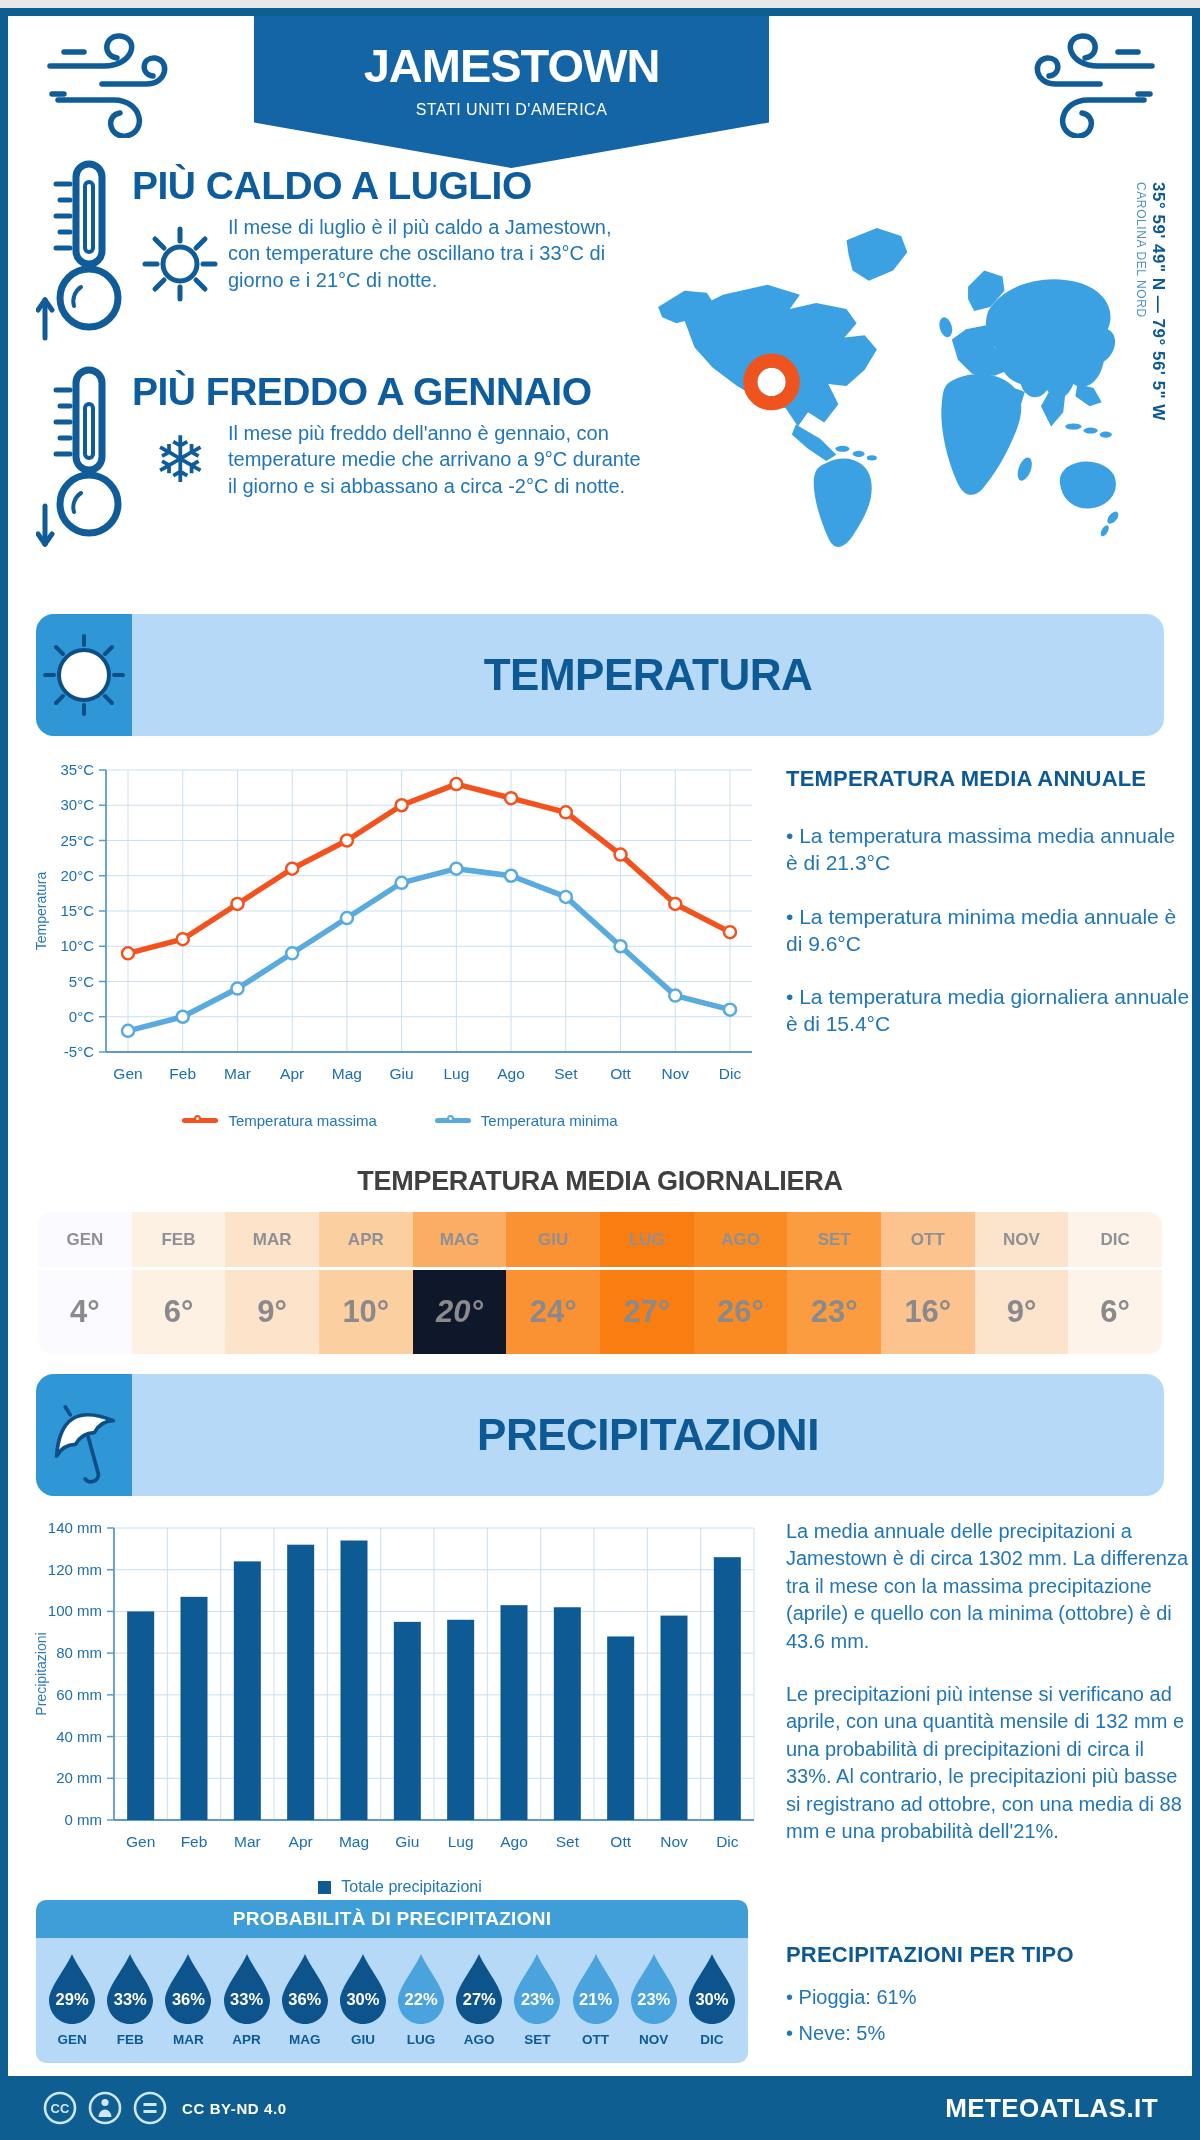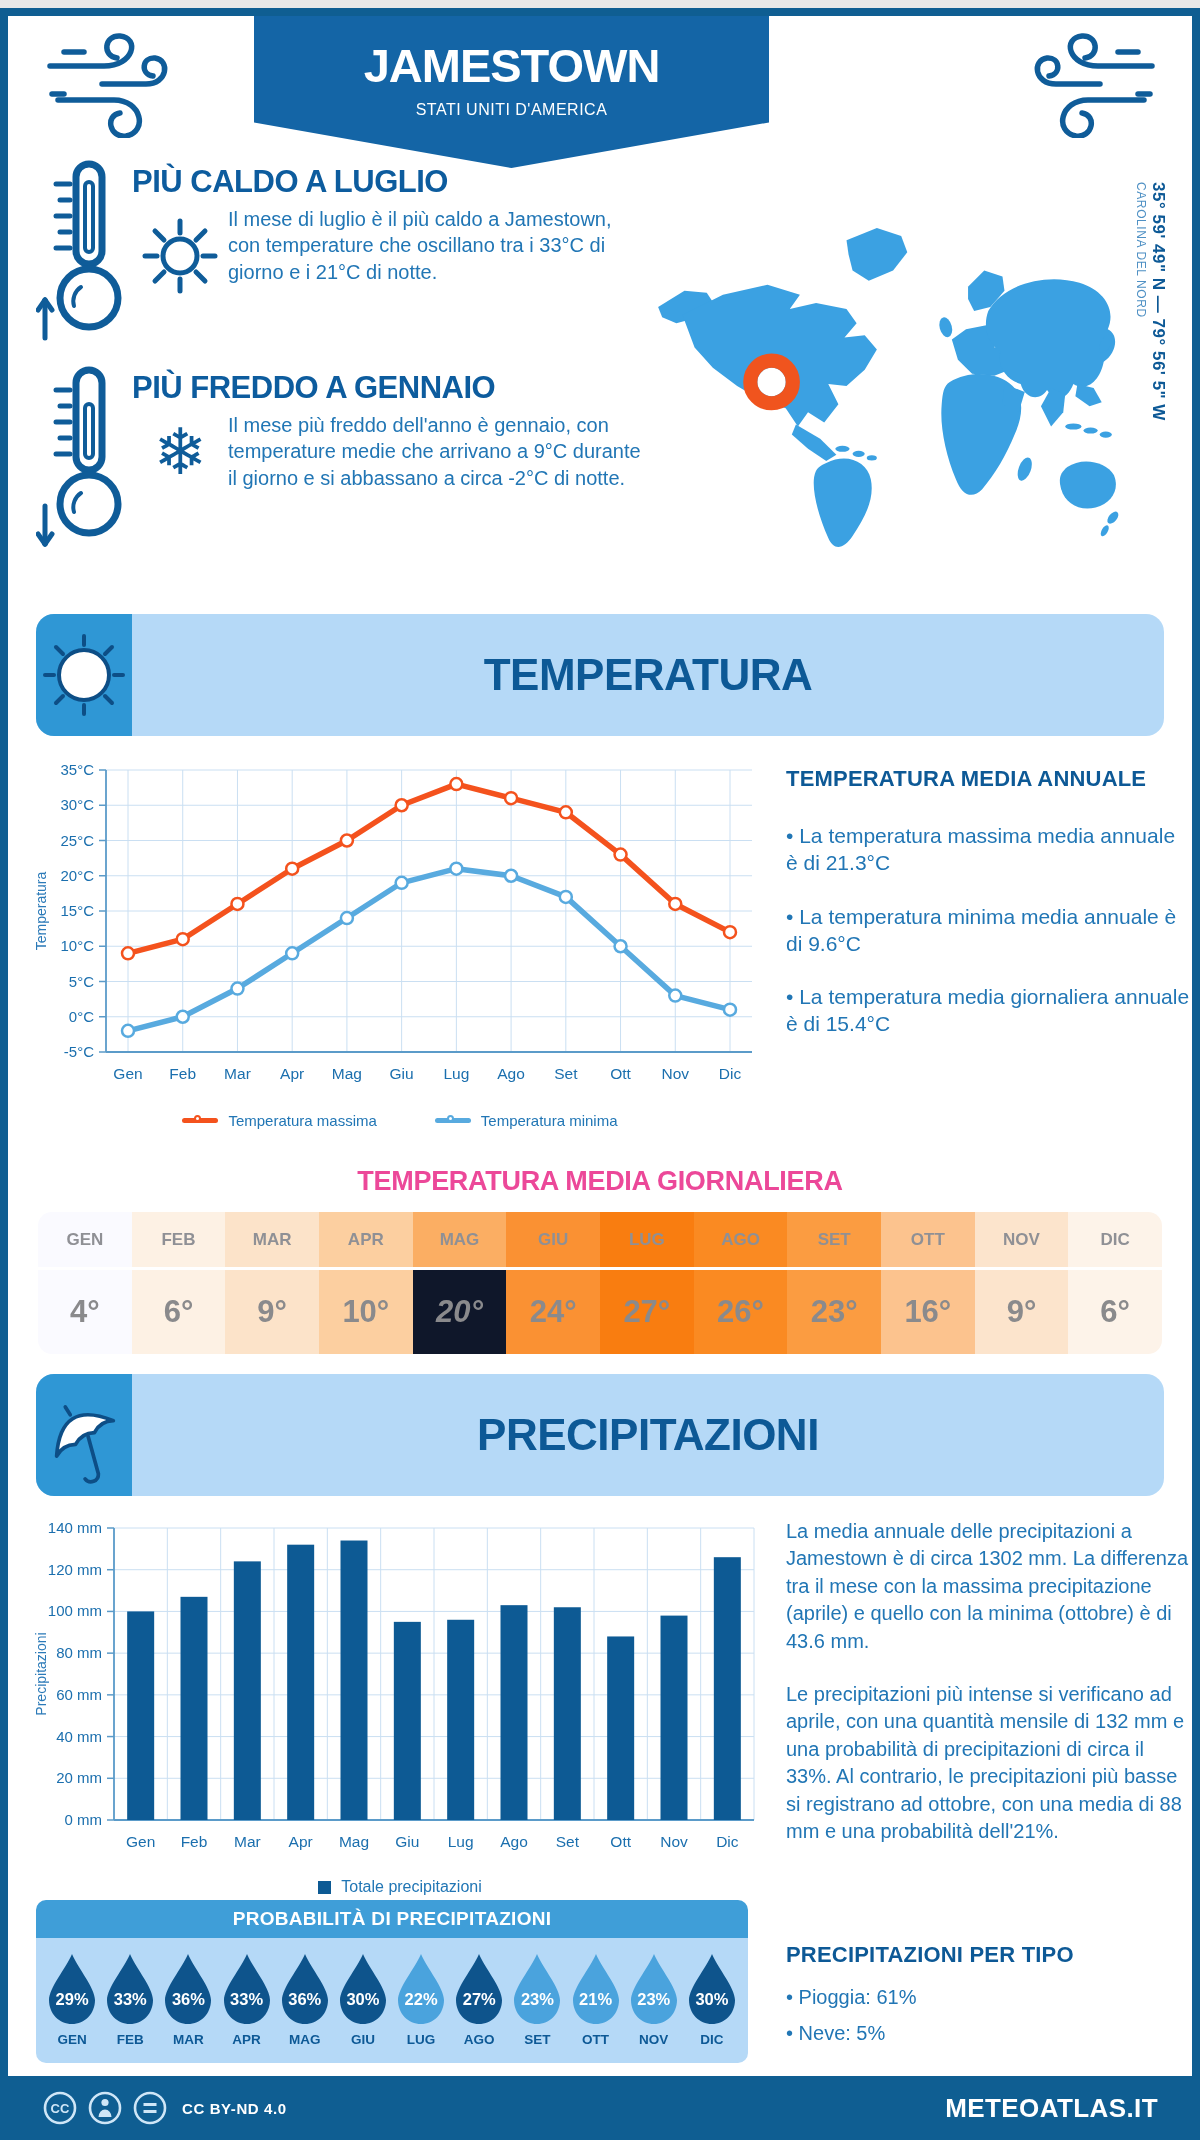--- a/index.html
+++ b/index.html
@@ -17,21 +17,21 @@
   }
   .banner .title{margin-top:22px;font-size:47px;font-weight:bold;letter-spacing:-1px;}
   .banner .subtitle{margin-top:8px;font-size:16px;letter-spacing:.5px;}
   .wind{position:absolute;top:14px;}
   .wind.left{left:26px;}
   .wind.right{left:1004px;transform:scaleX(-1);}
   
   .highlight{position:absolute;left:28px;width:612px;display:flex;}
   .hl-thermo{flex:0 0 96px;}
   .hl-body{flex:1;padding-top:6px;}
-  .hl-title{font-size:31px;font-weight:bold;color:#0d5c9e;letter-spacing:-.5px;margin:0 0 6px 0;}
+  .hl-title{font-size:39px;font-weight:bold;color:#0d5c9e;letter-spacing:-.5px;margin:0 0 6px 0;}
   .hl-row{display:flex;align-items:flex-start;}
   .hl-icon{flex:0 0 96px;display:flex;justify-content:center;padding-top:8px;}
   .hl-text{flex:1;font-size:20px;line-height:1.32;color:#2176b5;margin:0;padding-right:4px;}
   .snow-glyph{font-size:64px;color:#0f5c99;line-height:1;}
   
   .map{position:absolute;left:640px;top:194px;}
   .coords{position:absolute;left:1126px;top:166px;height:400px;writing-mode:vertical-rl;}
   .coords .c1{font-size:17px;font-weight:bold;color:#0d5996;letter-spacing:.5px;}
   .coords .c2{font-size:12px;color:#4e90c4;margin-top:0;letter-spacing:.6px;}
   
@@ -47,21 +47,21 @@
   .legend-row{display:flex;justify-content:center;gap:58px;margin-top:14px;}
   .legend-item{display:flex;align-items:center;gap:10px;font-size:15px;color:#2176b5;}
   
   .side-col{position:absolute;left:778px;width:404px;}
   .side-h{font-size:22px;font-weight:bold;color:#0d5996;margin:0 0 30px 0;letter-spacing:.2px;}
   .bullet{font-size:21px;line-height:1.3;color:#2176b5;margin:0 0 26px 0;}
   .bullet:before{content:"• ";}
   .side-p{font-size:20px;line-height:1.37;color:#2176b5;margin:0 0 26px 0;}
   
   .table-title{position:absolute;left:0;top:1150px;width:100%;text-align:center;
-    font-size:27px;font-weight:bold;color:#ec4899;letter-spacing:-.3px;}
+    font-size:27px;font-weight:bold;color:#404040;letter-spacing:-.3px;}
   .temp-table{position:absolute;left:30px;top:1196px;width:1124px;display:grid;
     grid-template-columns:repeat(12,1fr);border-radius:14px;overflow:hidden;}
   .tcell{display:flex;align-items:center;justify-content:center;}
   .tmonth{height:58px;font-size:17px;font-weight:bold;color:#8f9095;border-bottom:3px solid #fff;}
   .tval{height:84px;font-size:31px;font-weight:bold;color:#8a8a8c;}
   
   .prob-panel{position:absolute;left:28px;top:1884px;width:712px;border-radius:10px;overflow:hidden;}
   .prob-head{height:38px;background:#3f9ed8;display:flex;align-items:center;justify-content:center;
     color:#fff;font-size:19px;font-weight:bold;letter-spacing:.3px;}
   .prob-body{background:#b5d9f7;padding:14px 8px 16px 8px;display:grid;grid-template-columns:repeat(12,1fr);gap:2px;}

